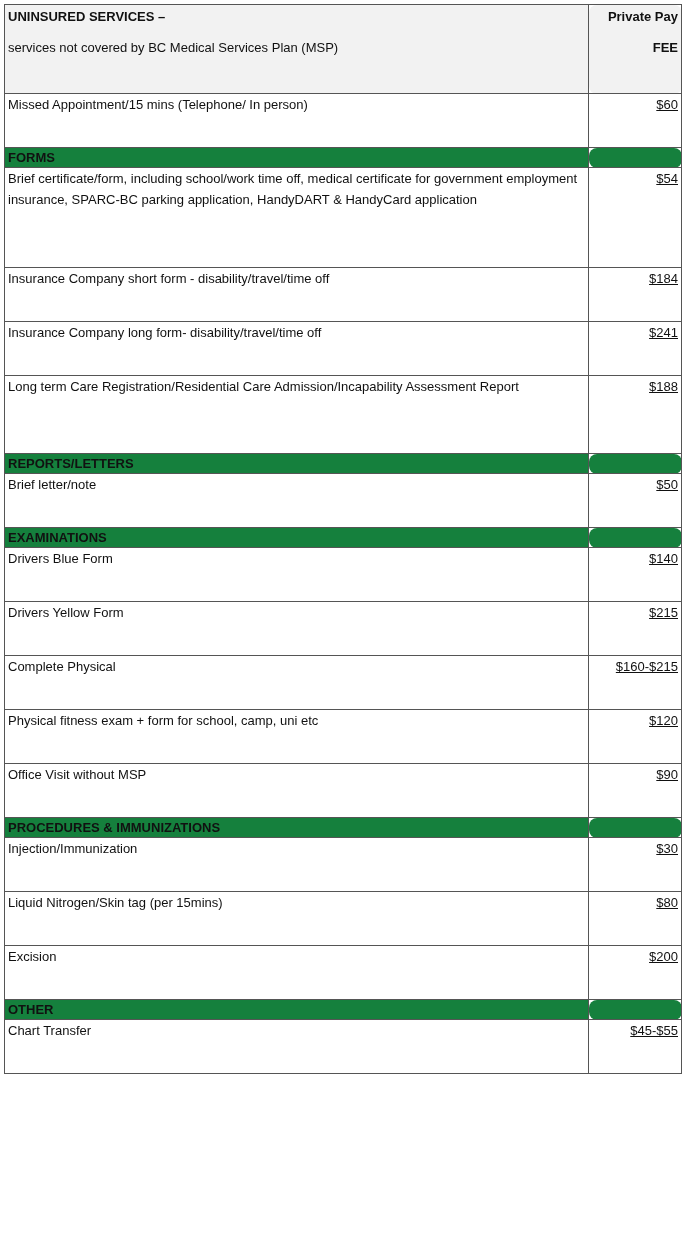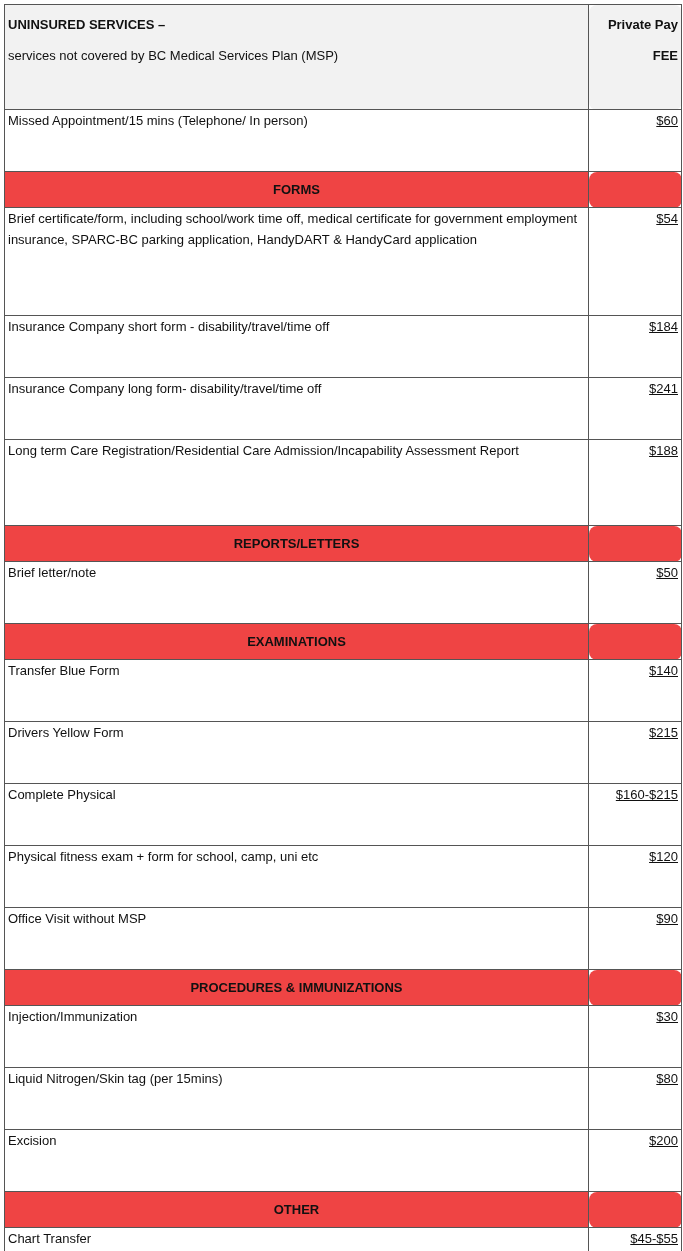--- a/index.html
+++ b/index.html
@@ -1,29 +1,29 @@
 <!DOCTYPE html>
 <html><head>
 <meta charset="utf-8">
 <style>
   html, body { margin: 0; padding: 0; background: #ffffff; }
   body { width: 683px; height: 1251px; position: relative; overflow: hidden;
          font-family: "Liberation Sans", sans-serif; color: #111; }
   table.fees { position: absolute; left: 4px; top: 4px; width: 676px;
                border-collapse: collapse; table-layout: fixed; }
-  table.fees td { border: 1.5px solid #555; vertical-align: top; padding: 8px 3px;
+  table.fees td { border: 1.5px solid #555; vertical-align: top; padding: 0 3px;
                   font-size: 13px; line-height: 21px; }
   td.desc { width: 577px; }
   td.fee { width: 86px; text-align: right; padding-right: 3px; border-radius: 8px; }
   tr.header td { background: #f2f2f2; height: 88px; }
   tr.header .title { font-weight: bold; display: block; padding-top: 1px; }
   tr.header .sub { display: block; margin-top: 10px; }
   tr.header .fee-l1 { font-weight: bold; display: block; padding-top: 1px; }
   tr.header .fee-l2 { font-weight: bold; display: block; margin-top: 10px; }
-  tr.section td { background: #ef4444; height: 19px; font-weight: bold; line-height: 19px; text-align: center; }
+  tr.section td { background: #15803d; height: 19px; font-weight: bold; line-height: 19px; }
   tr.item td { height: 53px; }
   tr.item.tall td { height: 99px; margin-left: 41px; }
   tr.item.mid td { height: 77px; }
   tr.item td.desc { padding-top: 0; }
   tr.item td.fee { padding-top: 0; text-decoration: underline; }
 </style>
 </head>
 <body>
 
 <table class="fees">
@@ -72,21 +72,21 @@
     <tr class="item">
       <td class="desc">Brief letter/note</td>
       <td class="fee">$50</td>
     </tr>
 
     <tr class="section">
       <td class="desc">EXAMINATIONS</td>
       <td class="fee"></td>
     </tr>
     <tr class="item">
-      <td class="desc">Transfer Blue Form</td>
+      <td class="desc">Drivers Blue Form</td>
       <td class="fee">$140</td>
     </tr>
     <tr class="item">
       <td class="desc">Drivers Yellow Form</td>
       <td class="fee">$215</td>
     </tr>
     <tr class="item">
       <td class="desc">Complete Physical</td>
       <td class="fee">$160-$215</td>
     </tr>

